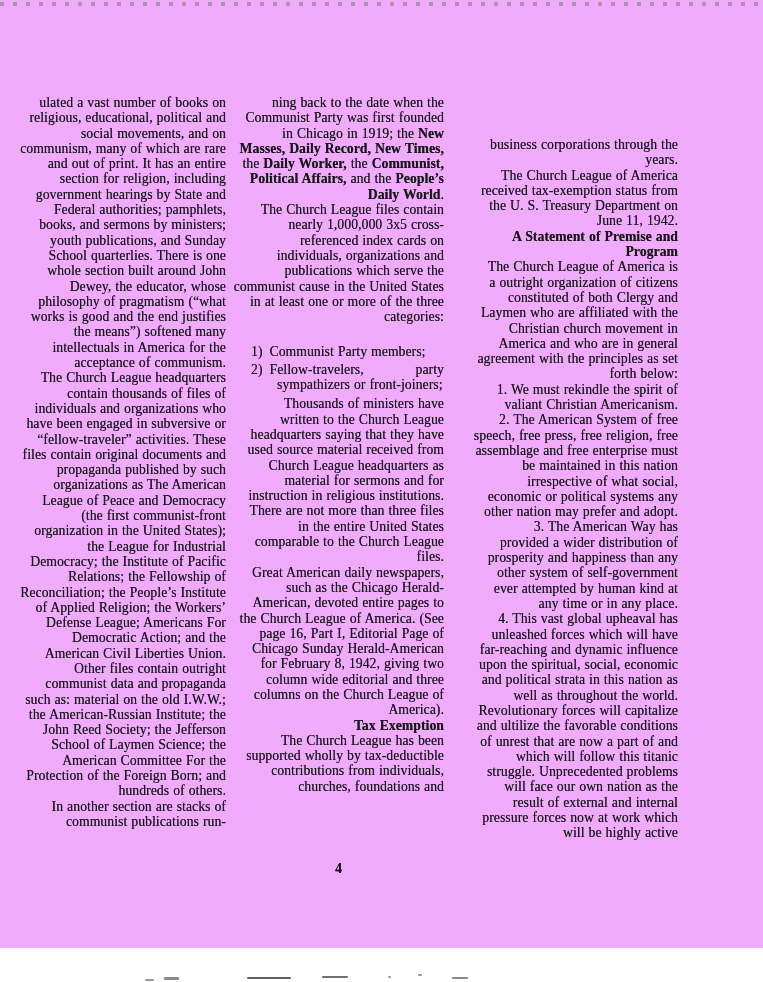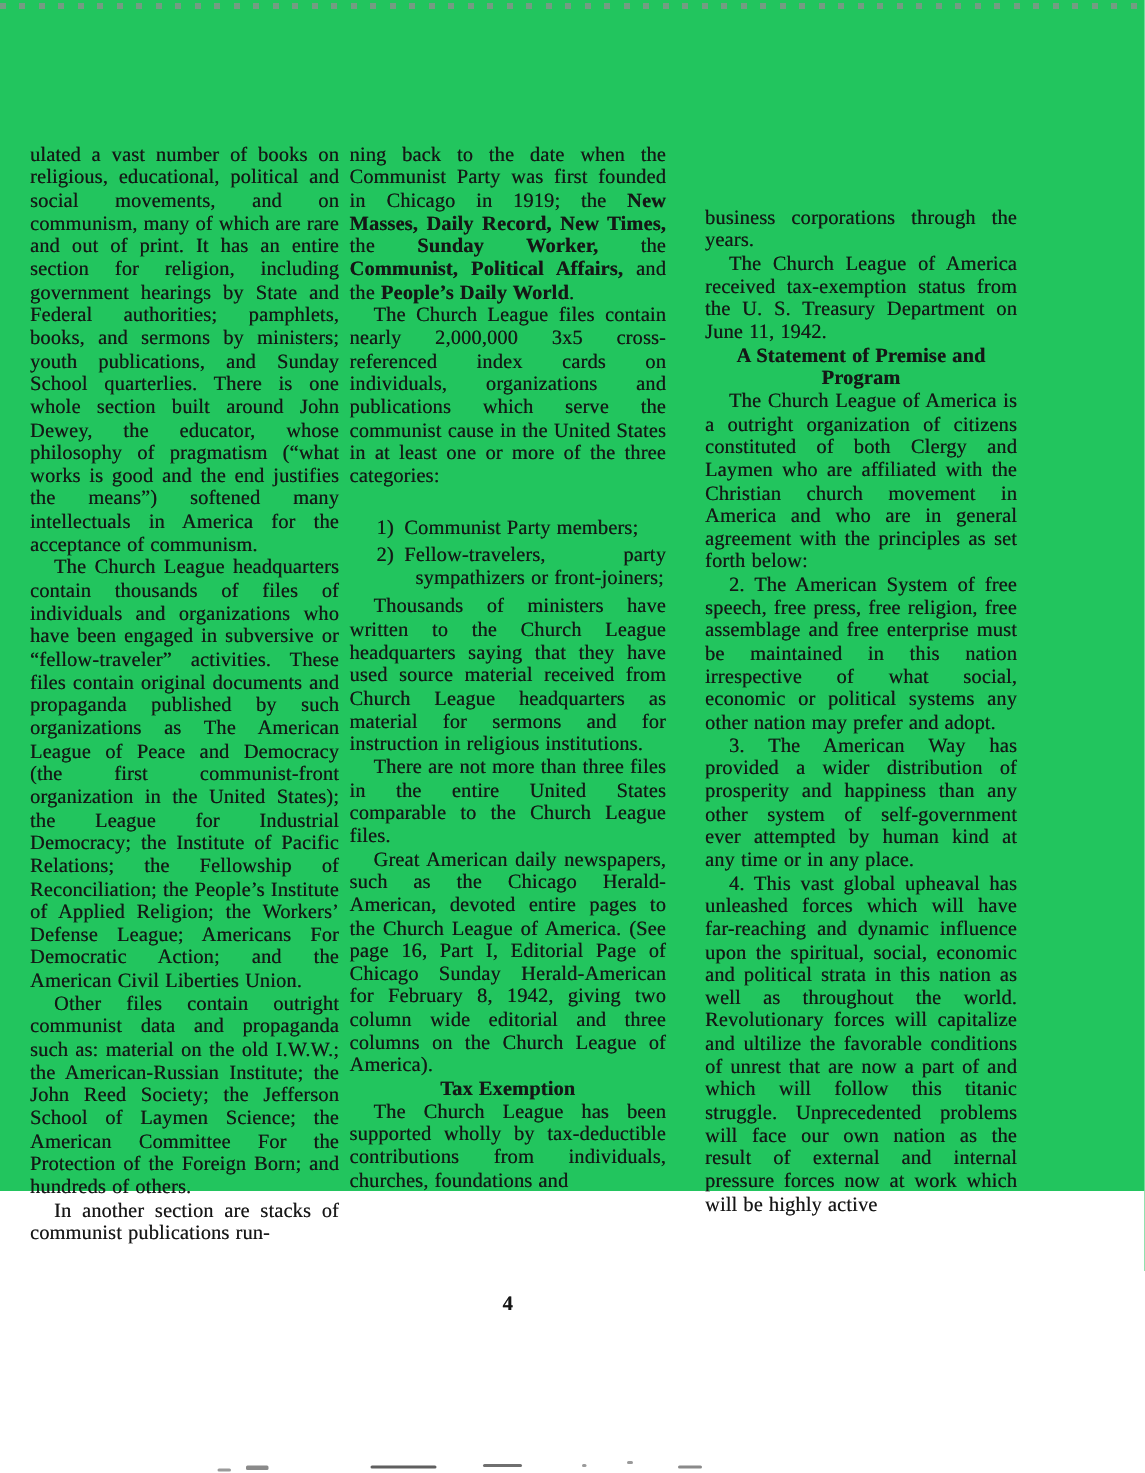--- a/index.html
+++ b/index.html
@@ -3,42 +3,42 @@
 <meta charset="utf-8">
 <style>
   html, body { margin: 0; padding: 0; }
   body {
     width: 763px; height: 982px;
     background: #ffffff;
     overflow: hidden;
   }
   .page {
     position: relative;
-    width: 763px; height: 794px;
-    background: #22c55e;
+    width: 763px; height: 948px;
+    background: #f0abfc;
     font-family: "Liberation Serif", "DejaVu Serif", serif;
     color: #161616;
   }
   .dotted-top {
     position: absolute; top: 2px; left: 0; width: 763px; height: 4px;
     background: repeating-linear-gradient(to right, #8f8f8f 0 4px, transparent 4px 13px);
     opacity: .75;
   }
   .col {
     position: absolute; top: 95px;
     font-size: 13.6px; line-height: 15.3px;
     text-align: justify;
     text-shadow: 0.2px 0.2px 0.35px rgba(0,0,0,0.6);
     letter-spacing: 0.1px;
     word-spacing: 0.5px;
   }
   #col1 { left: 20px;  width: 206px; }
   #col2 { left: 233px; width: 211px; }
   #col3 { left: 470px; width: 208px; margin-top: 42px; }
-  .col p { margin: 0; }
+  .col p { margin: 0; text-align: right; }
   .ind { text-indent: 16px; }
   .li {
     padding-left: 44px; text-indent: -26px;
     margin: 2px 0;
   }
   .li-num { margin-right: 7px; }
   .list-wrap { margin: 20px 0 4px 0; }
   .section-heading {
     font-weight: bold; text-align: center; text-indent: 0;
     margin: 14px 0 3px 0;
@@ -66,38 +66,39 @@
   <div class="dotted-top"></div>
 
   <div class="col" id="col1">
     <p>ulated a vast number of books on religious, educational, political and social movements, and on communism, many of which are rare and out of print. It has an entire section for religion, including government hearings by State and Federal authorities; pamphlets, books, and sermons by ministers; youth publications, and Sunday School quarterlies. There is one whole section built around John Dewey, the educator, whose philosophy of pragmatism (“what works is good and the end justifies the means”) softened many intellectuals in America for the acceptance of communism.</p>
     <p class="ind">The Church League headquarters contain thousands of files of individuals and organizations who have been engaged in subversive or “fellow-traveler” activities. These files contain original documents and propaganda published by such organizations as The American League of Peace and Democracy (the first communist-front organization in the United States); the League for Industrial Democracy; the Institute of Pacific Relations; the Fellowship of Reconciliation; the People’s Institute of Applied Religion; the Workers’ Defense League; Americans For Democratic Action; and the American Civil Liberties Union.</p>
     <p class="ind">Other files contain outright communist data and propaganda such as: material on the old I.W.W.; the American-Russian Institute; the John Reed Society; the Jefferson School of Laymen Science; the American Committee For the Protection of the Foreign Born; and hundreds of others.</p>
     <p class="ind">In another section are stacks of communist publications run-</p>
   </div>
 
   <div class="col" id="col2">
-    <p><span>ning back to the date when the Communist Party was first founded in Chicago in 1919; the </span><span class="bold">New Masses, Daily Record, New Times,</span><span> the </span><span class="bold">Sunday Worker,</span><span> the </span><span class="bold">Communist, Political Affairs,</span><span> and the </span><span class="bold">People’s Daily World</span><span>.</span></p>
-    <p class="ind">The Church League files contain nearly 2,000,000 3x5 cross-referenced index cards on individuals, organizations and publications which serve the communist cause in the United States in at least one or more of the three categories:</p>
+    <p><span>ning back to the date when the Communist Party was first founded in Chicago in 1919; the </span><span class="bold">New Masses, Daily Record, New Times,</span><span> the </span><span class="bold">Daily Worker,</span><span> the </span><span class="bold">Communist, Political Affairs,</span><span> and the </span><span class="bold">People’s Daily World</span><span>.</span></p>
+    <p class="ind">The Church League files contain nearly 1,000,000 3x5 cross-referenced index cards on individuals, organizations and publications which serve the communist cause in the United States in at least one or more of the three categories:</p>
     <div class="list-wrap">
       <div class="li"><span class="li-num">1)</span><span>Communist Party members;</span></div>
       <div class="li"><span class="li-num">2)</span><span>Fellow-travelers, party sympathizers or front-joiners;</span></div>
     </div>
     <p class="ind">Thousands of ministers have written to the Church League headquarters saying that they have used source material received from Church League headquarters as material for sermons and for instruction in religious institutions.</p>
     <p class="ind">There are not more than three files in the entire United States comparable to the Church League files.</p>
     <p class="ind">Great American daily newspapers, such as the Chicago Herald-American, devoted entire pages to the Church League of America. (See page 16, Part I, Editorial Page of Chicago Sunday Herald-American for February 8, 1942, giving two column wide editorial and three columns on the Church League of America).</p>
     <p class="section-heading">Tax Exemption</p>
     <p class="ind">The Church League has been supported wholly by tax-deductible contributions from individuals, churches, foundations and</p>
   </div>
 
   <div class="col" id="col3">
     <p>business corporations through the years.</p>
     <p class="ind">The Church League of America received tax-exemption status from the U. S. Treasury Department on June 11, 1942.</p>
     <p class="section-heading">A Statement of Premise and Program</p>
     <p class="ind">The Church League of America is a outright organization of citizens constituted of both Clergy and Laymen who are affiliated with the Christian church movement in America and who are in general agreement with the principles as set forth below:</p>
+    <p class="ind">1. We must rekindle the spirit of valiant Christian Americanism.</p>
     <p class="ind">2. The American System of free speech, free press, free religion, free assemblage and free enterprise must be maintained in this nation irrespective of what social, economic or political systems any other nation may prefer and adopt.</p>
     <p class="ind">3. The American Way has provided a wider distribution of prosperity and happiness than any other system of self-government ever attempted by human kind at any time or in any place.</p>
     <p class="ind">4. This vast global upheaval has unleashed forces which will have far-reaching and dynamic influence upon the spiritual, social, economic and political strata in this nation as well as throughout the world. Revolutionary forces will capitalize and ultilize the favorable conditions of unrest that are now a part of and which will follow this titanic struggle. Unprecedented problems will face our own nation as the result of external and internal pressure forces now at work which will be highly active</p>
   </div>
 
   <div class="page-number">4</div>
 
   <div class="artifact a1"></div>
   <div class="artifact a2"></div>
   <div class="artifact a3"></div>

